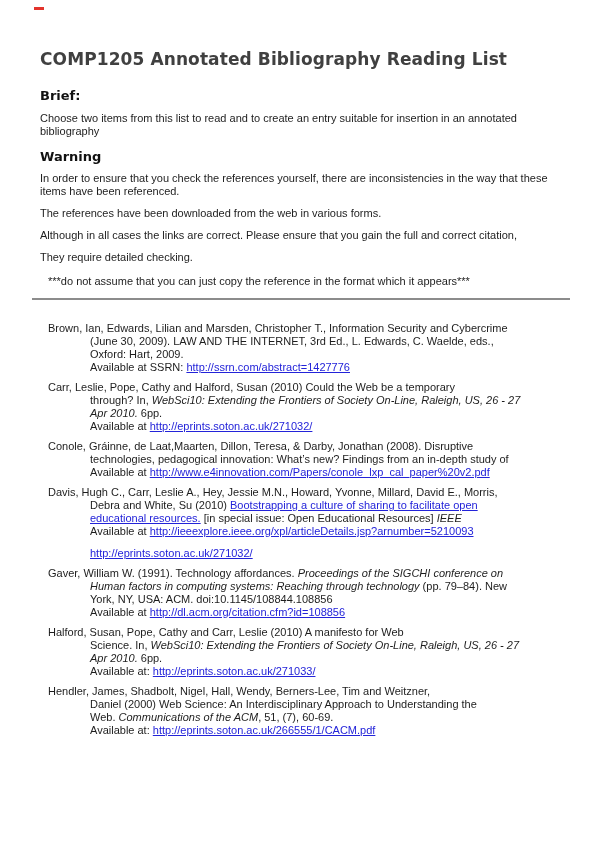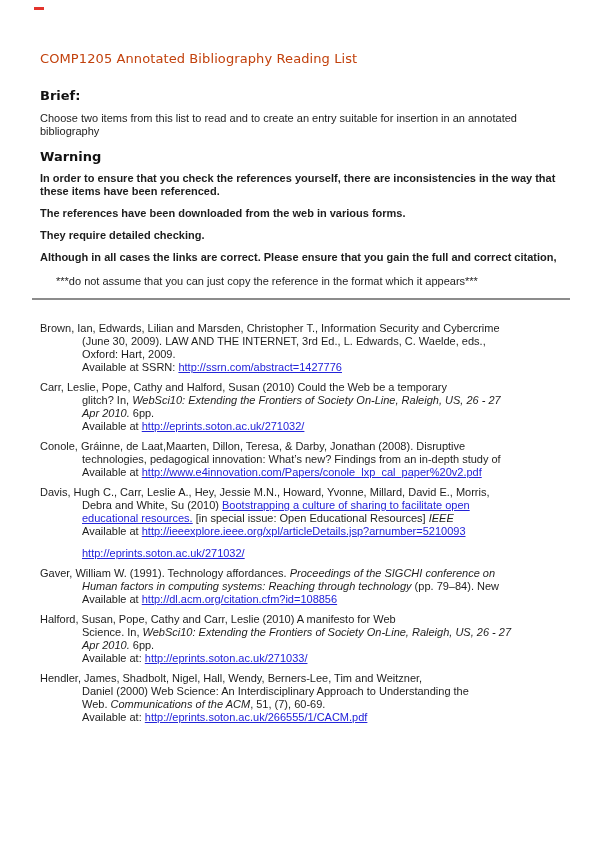--- a/index.html
+++ b/index.html
@@ -12,38 +12,38 @@
     color: var(--text, #1d1d1d);
     position: relative;
   }
   .page { padding: 50px 25px 0 40px; }
   .red-marker {
     position: absolute; left: 34px; top: 7px;
     width: 10px; height: 3px; background: var(--marker, #e3342c);
   }
   h1.doc-title {
     font-family: "DejaVu Sans", sans-serif;
-    font-weight: normal; font-size: 13px; line-height: 18px;
-    margin: 0; letter-spacing: 0.1px; color: #c2410c;
+    font-weight: bold; font-size: 17px; line-height: 18px;
+    margin: 0; letter-spacing: 0.1px; color: #404040;
   }
   .h2 {
     font-family: "DejaVu Sans", sans-serif;
     font-weight: bold; font-size: 13px; line-height: 13px;
     margin: 21px 0 0; color: #111;
   }
   .h2.warning { margin-top: 12px; }
   .brief-text { margin: 10px 0 0; max-width: 525px; }
-  .wp { margin: 9px 0 0; max-width: 528px; font-weight: bold; }
-  .note { margin: 11px 16px 0; max-width: 528px; }
+  .wp { margin: 9px 0 0; max-width: 528px; }
+  .note { margin: 11px 8px 0; max-width: 528px; }
   .rule {
     height: 2px; background: var(--rule, #8c8c8c);
     margin: 10px 0 0 -8px; width: 538px;
   }
   .ref-list { margin-top: 22px; }
-  .ref { margin: 0 0 7px 0; }
+  .ref { margin: 0 0 7px 8px; }
   .ref-line { white-space: pre; }
   .ref-line:nth-child(n+2) { padding-left: 42px; }
   .ref-line.gap { margin-top: 9px; }
   .it { font-style: italic; }
   a.link { color: var(--link, #2323d9); text-decoration: underline; cursor: pointer; }
 </style>
 </head>
 <body>
 
 <div class="red-marker"></div>
@@ -51,54 +51,55 @@
 <div class="page">
 
   <h1 class="doc-title">COMP1205 Annotated Bibliography Reading List</h1>
 
   <div class="h2">Brief:</div>
   <p class="brief-text">Choose two items from this list to read and to create an entry suitable for insertion in an annotated bibliography</p>
 
   <div class="h2 warning">Warning</div>
   <p class="wp">In order to ensure that you check the references yourself, there are inconsistencies in the way that these items have been referenced.</p>
   <p class="wp">The references have been downloaded from the web in various forms.</p>
+  <p class="wp">Although in all cases the links are correct. Please ensure that you gain the full and correct citation,</p>
   <p class="wp">They require detailed checking.</p>
-  <p class="wp">Although in all cases the links are correct. Please ensure that you gain the full and correct citation,</p>
   <p class="note">***do not assume that you can just copy the reference in the format which it appears***</p>
 
   <div class="rule"></div>
 
   <div class="ref-list">
       <div class="ref">
         <div class="ref-line"><span>Brown, Ian, Edwards, Lilian and Marsden, Christopher T., Information Security and Cybercrime</span></div>
         <div class="ref-line"><span>(June 30, 2009). LAW AND THE INTERNET, 3rd Ed., L. Edwards, C. Waelde, eds.,</span></div>
         <div class="ref-line"><span>Oxford: Hart, 2009.</span></div>
         <div class="ref-line"><span>Available at SSRN: </span><a href="#" class="link">http://ssrn.com/abstract=1427776</a></div>
       </div>
       <div class="ref">
         <div class="ref-line"><span>Carr, Leslie, Pope, Cathy and Halford, Susan (2010) Could the Web be a temporary</span></div>
-        <div class="ref-line"><span>glitch? In, </span><span class="it">WebSci10: Extending the Frontiers of Society On-Line, Raleigh, US, 26 - 27</span></div>
+        <div class="ref-line"><span>through? In, </span><span class="it">WebSci10: Extending the Frontiers of Society On-Line, Raleigh, US, 26 - 27</span></div>
         <div class="ref-line"><span class="it">Apr 2010.</span><span> 6pp.</span></div>
         <div class="ref-line"><span>Available at </span><a href="#" class="link">http://eprints.soton.ac.uk/271032/</a></div>
       </div>
       <div class="ref">
         <div class="ref-line"><span>Conole, Gráinne, de Laat,Maarten, Dillon, Teresa, &amp; Darby, Jonathan (2008). Disruptive</span></div>
         <div class="ref-line"><span>technologies, pedagogical innovation: What’s new? Findings from an in-depth study of</span></div>
         <div class="ref-line"><span>Available at </span><a href="#" class="link">http://www.e4innovation.com/Papers/conole_lxp_cal_paper%20v2.pdf</a></div>
       </div>
       <div class="ref">
         <div class="ref-line"><span>Davis, Hugh C., Carr, Leslie A., Hey, Jessie M.N., Howard, Yvonne, Millard, David E., Morris,</span></div>
         <div class="ref-line"><span>Debra and White, Su (2010) </span><a href="#" class="link">Bootstrapping a culture of sharing to facilitate open</a></div>
         <div class="ref-line"><a href="#" class="link">educational resources.</a><span> [in special issue: Open Educational Resources] </span><span class="it">IEEE</span></div>
         <div class="ref-line"><span>Available at </span><a href="#" class="link">http://ieeexplore.ieee.org/xpl/articleDetails.jsp?arnumber=5210093</a></div>
         <div class="ref-line gap"><a href="#" class="link">http://eprints.soton.ac.uk/271032/</a></div>
       </div>
       <div class="ref">
         <div class="ref-line"><span>Gaver, William W. (1991). Technology affordances. </span><span class="it">Proceedings of the SIGCHI conference on</span></div>
         <div class="ref-line"><span class="it">Human factors in computing systems: Reaching through technology</span><span> (pp. 79–84). New</span></div>
+        <div class="ref-line"><span>York, NY, USA: ACM. doi:10.1145/108844.108856</span></div>
         <div class="ref-line"><span>Available at </span><a href="#" class="link">http://dl.acm.org/citation.cfm?id=108856</a></div>
       </div>
       <div class="ref">
         <div class="ref-line"><span>Halford, Susan, Pope, Cathy and Carr, Leslie (2010) A manifesto for Web</span></div>
         <div class="ref-line"><span>Science. In, </span><span class="it">WebSci10: Extending the Frontiers of Society On-Line, Raleigh, US, 26 - 27</span></div>
         <div class="ref-line"><span class="it">Apr 2010.</span><span> 6pp.</span></div>
         <div class="ref-line"><span>Available at: </span><a href="#" class="link">http://eprints.soton.ac.uk/271033/</a></div>
       </div>
       <div class="ref">
         <div class="ref-line"><span>Hendler, James, Shadbolt, Nigel, Hall, Wendy, Berners-Lee, Tim and Weitzner,</span></div>

